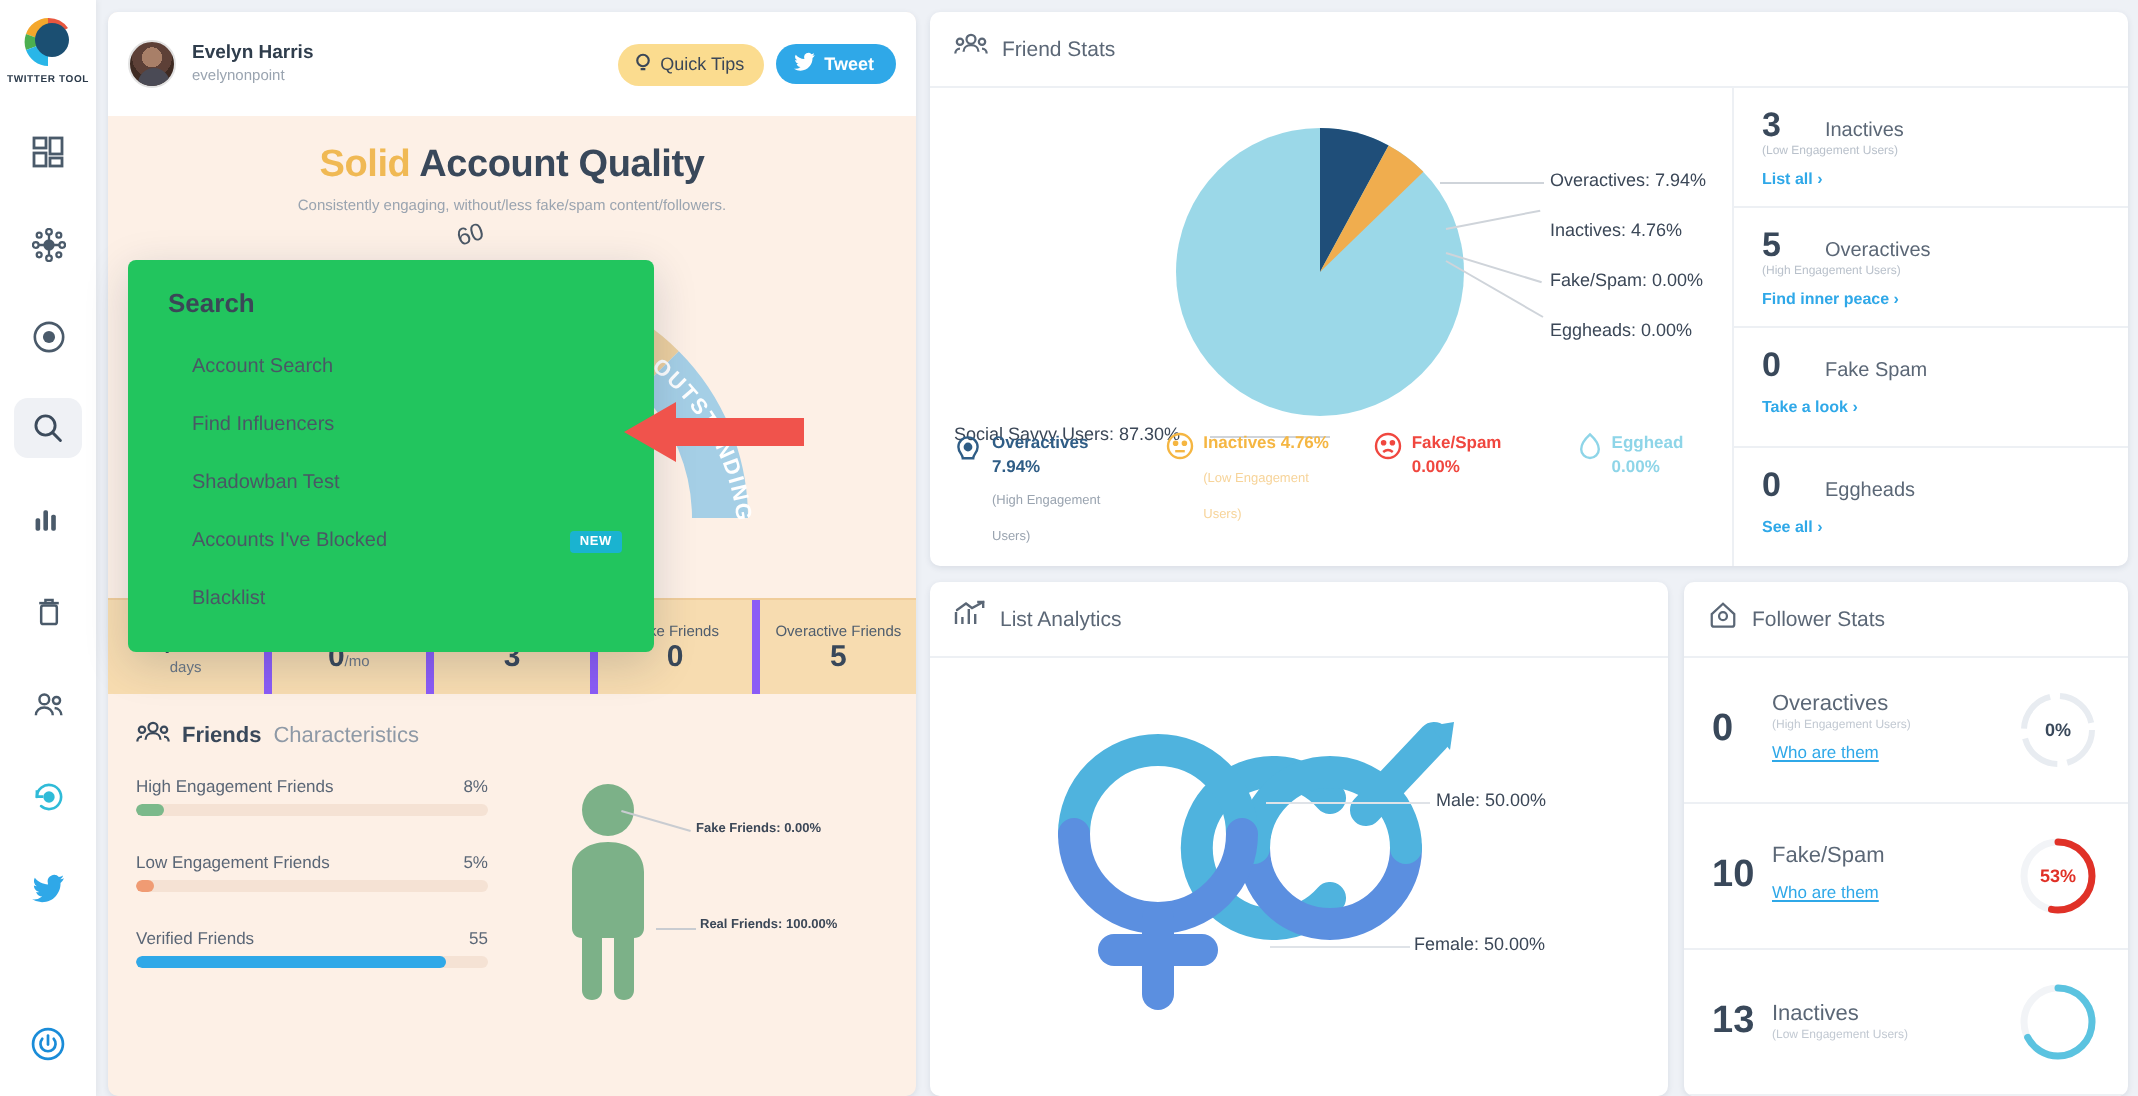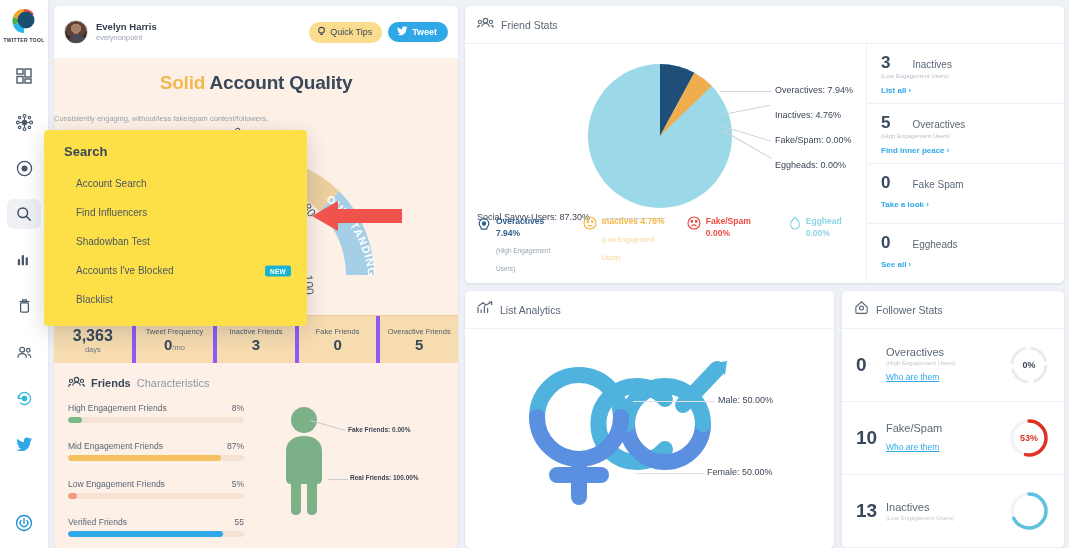--- a/index.html
+++ b/index.html
@@ -59,21 +59,21 @@
     background:#fbdc8f; color:#3b4757; font-size:9px; font-weight:400;
     border-radius:11px; padding: 4px 10px 4px 8px; display:flex; align-items:center; gap:4px; border:none; cursor:pointer;text-align:right;
   }
   .btn-tweet {
     background:#2fa8e8; color:#fff; font-size:9px; font-weight:600;
     border-radius:11px; padding: 4px 11px 4px 9px; display:flex; align-items:center; gap:4px; border:none; cursor:pointer;
   }
 
   .quality-title { text-align:center; margin-top: 14px; font-size: 19px; font-weight: 700; color:#39485a; letter-spacing:-.2px;}
   .quality-title .hl { color:#f0b954; }
-  .quality-sub { font-size:7.5px; color:#9aa4b0; margin-top:20px; }
+  .quality-sub { text-align:center; font-size:7.5px; color:#9aa4b0; margin-top:4px; }
 
   
   .gauge-wrap { position:relative; height: 190px; margin-top: 2px; }
   .gauge { position:absolute; left:50%; transform:translateX(-50%); top:0; }
   .gauge-credit { position:absolute; bottom: 6px; left:50%; transform:translateX(-50%); font-size:7.5px; color:#8d98a5;}
 
   
   .stats-strip { display:flex; background:#f7dcb0; height:48px; border-top:1px solid #f0cd9a;}
   .stat-cell { flex:1; border-right:4px solid #8b5cf6; display:flex; flex-direction:column; align-items:center; justify-content:center; padding-top:2px;}
   .stat-cell:last-child{border-right:none;}
@@ -132,21 +132,21 @@
   .fol-num { font-size:19px; font-weight:700; color:#39485a; min-width:22px;}
   .fol-mid { flex:1; }
   .fol-name { font-size:11px; color:#5b6776; line-height:1.25;}
   .fol-sub { font-size:6px; color:#c2c9d2; }
   .fol-link { font-size:8.5px; color:#2fa8e8; text-decoration:underline; cursor:pointer; display:inline-block; margin-top:2px;}
   .ring { width:42px;height:42px;position:relative;flex:0 0 42px;}
   .ring .pct { position:absolute; inset:0; display:flex; align-items:center; justify-content:center; font-size:9px; font-weight:700;}
 
   
   .dropdown {
-    position:absolute; left: 44px; top: 130px; width: 263px; background:#fde047;
+    position:absolute; left: 64px; top: 130px; width: 263px; background:#22c55e;
     border-radius: 4px; box-shadow: 0 6px 22px rgba(20,40,70,.18); z-index: 40;
     padding: 14px 0 12px 0;
   }
   .dd-title { font-size:13px; font-weight:700; color:#3b4757; padding: 0 20px 10px 20px;}
   .dd-item { font-size:10px; color:#4a5765; padding: 9px 32px; cursor:pointer; position:relative; display:flex; align-items:center;}
   .dd-item.sel { background:#f5f6fa; }
   .badge-new { position:absolute; right:16px; top:50%; transform:translateY(-50%);
     background:#1ab3d0; color:#fff; font-size:6.5px; font-weight:700; padding:2px 5px; border-radius:2px; letter-spacing:.3px;}
 
   
@@ -364,29 +364,20 @@
                 <div class="fc-row-top">
                   <span>High Engagement Friends</span>
                   <span>8%</span>
                 </div>
                 <div class="fc-track">
                   <div class="fc-fill" id="bar0" style="width: 8%; background: rgb(123, 185, 139);"></div>
                 </div>
               </div>
               <div class="fc-row">
                 <div class="fc-row-top">
-                  <span>Mid Engagement Friends</span>
-                  <span>87%</span>
-                </div>
-                <div class="fc-track">
-                  <div class="fc-fill" id="bar1" style="width: 87%; background: rgb(245, 193, 95);"></div>
-                </div>
-              </div>
-              <div class="fc-row">
-                <div class="fc-row-top">
                   <span>Low Engagement Friends</span>
                   <span>5%</span>
                 </div>
                 <div class="fc-track">
                   <div class="fc-fill" id="bar2" style="width: 5%; background: rgb(240, 155, 115);"></div>
                 </div>
               </div>
               <div class="fc-row">
                 <div class="fc-row-top">
                   <span>Verified Friends</span>

